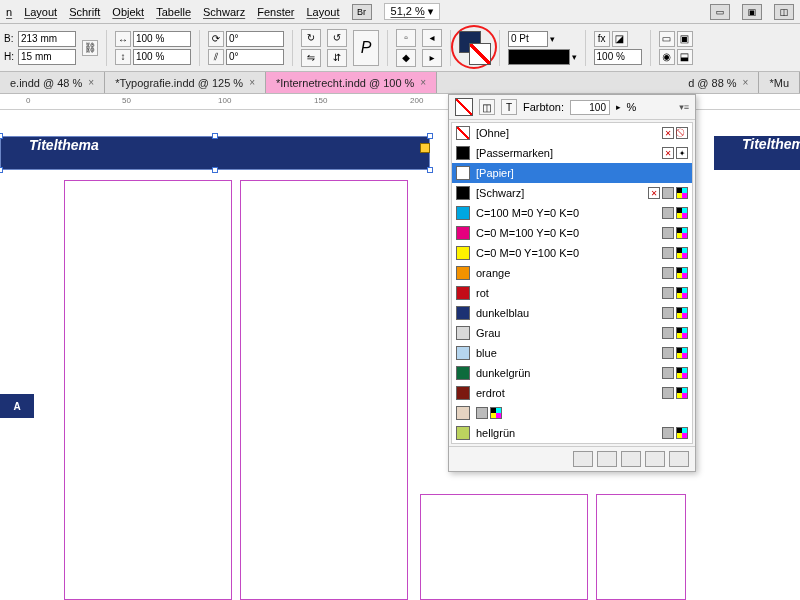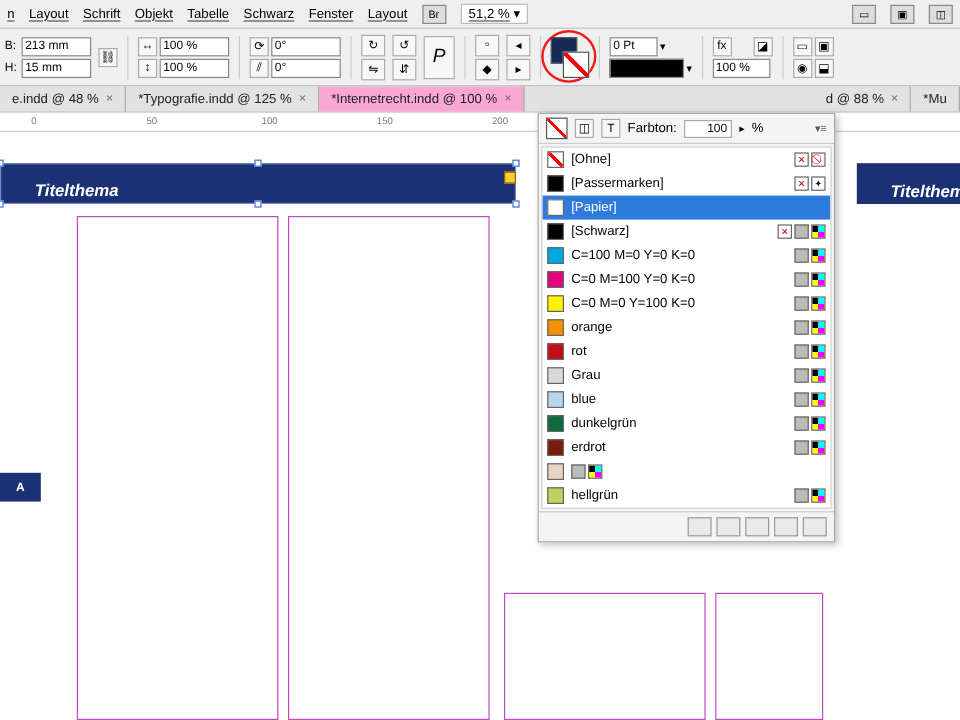--- a/index.html
+++ b/index.html
@@ -32,21 +32,21 @@
   .doctab { padding: 3px 10px; border-right: 1px solid #aaa; font-size: 11px; color: #222; display: flex; align-items: center; gap: 6px; }
   .doctab .close { color: #666; font-size: 10px; }
   .doctab.active { background: #f9a8d4; }
 
   
   .ruler { height: 16px; background: #fff; border-bottom: 1px solid #ccc; position: relative; font-size: 8px; color: #777; overflow: hidden; }
   .ruler .tick { position: absolute; top: 2px; }
 
   
   .canvas-wrap { position: relative; background: #fff; height: calc(600px - 24px - 48px - 22px); }
-  .blue-bar { position: absolute; left: 0; top: 42px; height: 34px; background: #1c3173; display: flex; align-items: flex-end; padding: 0 0 3px 28px; }
+  .blue-bar { position: absolute; left: 0; top: 42px; height: 34px; background: #1c3173; display: flex; align-items: flex-start; padding: 0 0 3px 28px; }
   .blue-bar.left { width: 430px; border: 1px solid #6c86c7; }
   .blue-bar.right { left: 714px; width: 86px; }
   .blue-bar span { color: #fff; font-weight: bold; font-style: italic; font-size: 14px; }
   .sel-handle { width: 6px; height: 6px; background: #fff; border: 1px solid #3a6fd6; position: absolute; }
   .text-frame { position: absolute; border: 1px solid #c349c3; }
   .blue-tab { position: absolute; left: 0; top: 300px; width: 34px; height: 24px; background: #1c3173; color: #fff; font-size: 10px; font-weight: bold; display: flex; align-items: center; justify-content: center; }
 
   
   .swatches-panel { position: absolute; left: 448px; top: 0; width: 248px; background: #f4f4f4; border: 1px solid #aaa; box-shadow: 2px 2px 6px rgba(0,0,0,0.25); }
   .sw-header { display: flex; align-items: center; gap: 6px; padding: 3px 6px; border-bottom: 1px solid #ccc; }
@@ -150,21 +150,21 @@
         <input value="0 Pt" style=""> 
         <span style="font-size:9px">▾</span>
       </div>
     <div class="field-row">
         <div class="stroke-bar"></div>
         <span style="font-size:9px">▾</span>
       </div>
   </div>
   <div class="vsep"></div>
   <div class="field-stack">
-    <div style="display:flex;gap:18px">
+    <div style="display:flex;gap:2px">
         <div class="ctrl-icon small">fx</div>
         <div class="ctrl-icon small">◪</div>
       </div>
     <div class="field-row">
         <input style="width: 48px; height: 16px; border: 1px solid rgb(136, 136, 136); font-size: 10px; padding: 0px 2px;" value="100 %">
       </div>
   </div>
   <div class="vsep"></div>
   <div class="field-stack">
     <div style="display:flex;gap:2px">
@@ -308,20 +308,28 @@
         </div>
         <div class="sw-row">
           <div class="sw-chip" style="background: rgb(196, 12, 24);"></div>
           <div class="sw-name">rot</div>
           <div class="sw-icons">
             <div class="sw-picon" style="background: rgb(187, 187, 187);"></div>
             <div class="sw-picon" style="background: conic-gradient(rgb(0, 255, 255) 0deg, rgb(0, 255, 255) 25%, rgb(255, 0, 255) 0deg, rgb(255, 0, 255) 50%, rgb(255, 255, 0) 0deg, rgb(255, 255, 0) 75%, rgb(0, 0, 0) 0deg);"></div>
           </div>
         </div>
         <div class="sw-row">
+          <div class="sw-chip" style="background: rgb(28, 49, 115);"></div>
+          <div class="sw-name">dunkelblau</div>
+          <div class="sw-icons">
+            <div class="sw-picon" style="background: rgb(187, 187, 187);"></div>
+            <div class="sw-picon" style="background: conic-gradient(rgb(0, 255, 255) 0deg, rgb(0, 255, 255) 25%, rgb(255, 0, 255) 0deg, rgb(255, 0, 255) 50%, rgb(255, 255, 0) 0deg, rgb(255, 255, 0) 75%, rgb(0, 0, 0) 0deg);"></div>
+          </div>
+        </div>
+        <div class="sw-row">
           <div class="sw-chip" style="background: rgb(217, 217, 217);"></div>
           <div class="sw-name">Grau</div>
           <div class="sw-icons">
             <div class="sw-picon" style="background: rgb(187, 187, 187);"></div>
             <div class="sw-picon" style="background: conic-gradient(rgb(0, 255, 255) 0deg, rgb(0, 255, 255) 25%, rgb(255, 0, 255) 0deg, rgb(255, 0, 255) 50%, rgb(255, 255, 0) 0deg, rgb(255, 255, 0) 75%, rgb(0, 0, 0) 0deg);"></div>
           </div>
         </div>
         <div class="sw-row">
           <div class="sw-chip" style="background: rgb(182, 214, 239);"></div>
           <div class="sw-name">blue</div>

